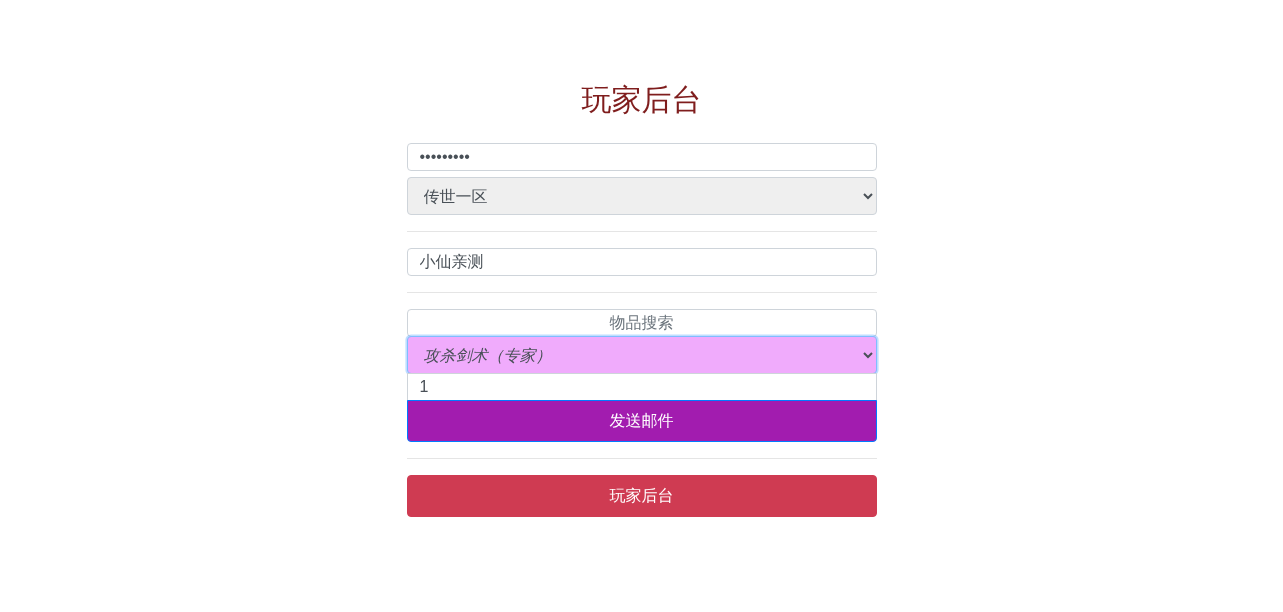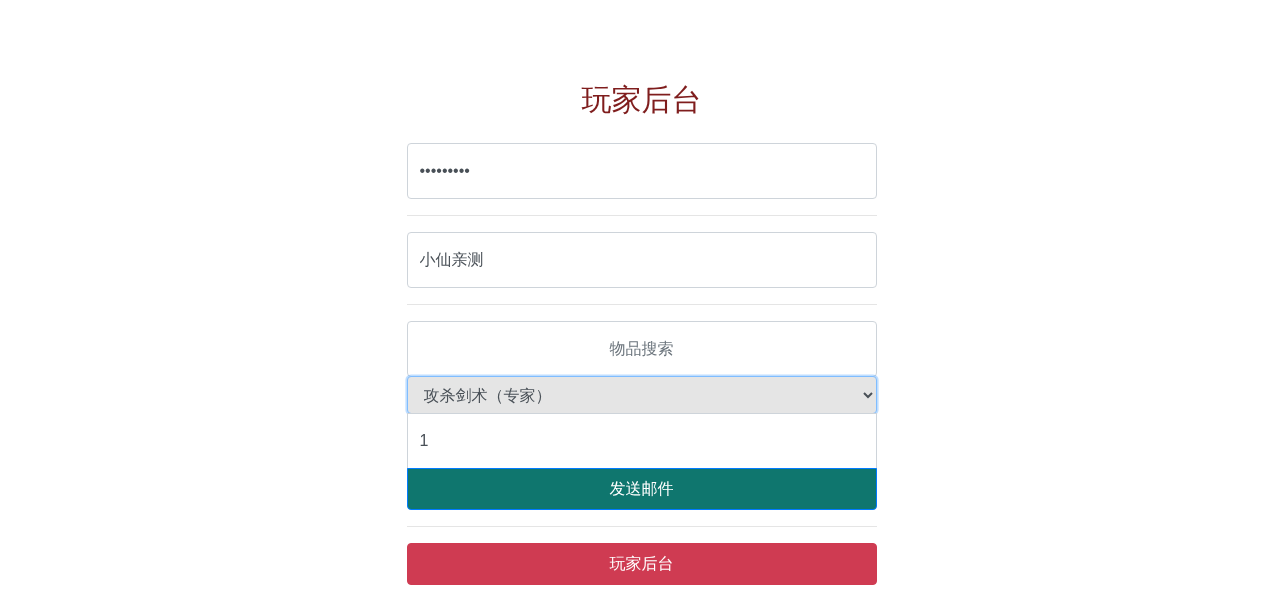--- a/index.html
+++ b/index.html
@@ -21,42 +21,43 @@
     .title {
       text-align: center;
       font-size: 30px;
       color: #7f1d1d;
       font-weight: 400;
       margin-bottom: 22px;
     }
     .form-control {
       display: block;
       width: 100%;
-      height: 56px;
+      height: 28px;
       padding: 6px 12px;
       font-size: 16px;
       line-height: 1.5;
       color: #495057;
       background-color: #fff;
       border: 1px solid #ced4da;
       border-radius: 4px;
       outline: none;
     }
     .form-control::placeholder {
       color: #6c757d;
       opacity: 1;
     }
     select.form-control {
       height: 38px;
       padding: 6px 8px 6px 12px;
       background-color: #efefef;
       cursor: pointer;
     }
     select.form-control.white-select {
-      background-color: #e5e5e5;
+      background-color: #f0abfc;
+      font-style: italic;
     }
     select.form-control.focused {
       border-color: #80bdff;
       box-shadow: 0 0 0 0.1rem rgba(0,123,255,.25);
     }
     hr {
       border: none;
       border-top: 1px solid rgba(0,0,0,.1);
       margin: 16px 0;
     }
@@ -66,21 +67,21 @@
       padding: 8px 12px;
       font-size: 16px;
       line-height: 1.5;
       border-radius: 4px;
       text-align: center;
       cursor: pointer;
       border: 1px solid transparent;
       color: #fff;
     }
     .btn-primary {
-      background-color: #0f766e;
+      background-color: #a21caf;
       border-color: #007bff;
     }
     .btn-danger-soft {
       background-color: #cf3b52;
       border-color: #cf3b52;
     }
     .no-gap-bottom {
       border-bottom-left-radius: 0;
       border-bottom-right-radius: 0;
       text-align: center;
@@ -90,20 +91,23 @@
     }
   </style>
 </head>
 <body>
 
 <div class="container">
   <h1 class="title">玩家后台</h1>
 
   <input type="password" class="form-control gap-6" value="•••••••••" style="">
 
+  <select class="form-control">
+    <option>传世一区</option>
+  </select>
 
   <hr>
 
   <input type="text" class="form-control" value="小仙亲测" style="">
 
   <hr>
 
   <input type="text" class="form-control no-gap-bottom" style="border-bottom-left-radius: 4px; border-bottom-right-radius: 4px;" placeholder="物品搜索">
 
   <select class="form-control white-select focused" style="margin-top:-1px;">

